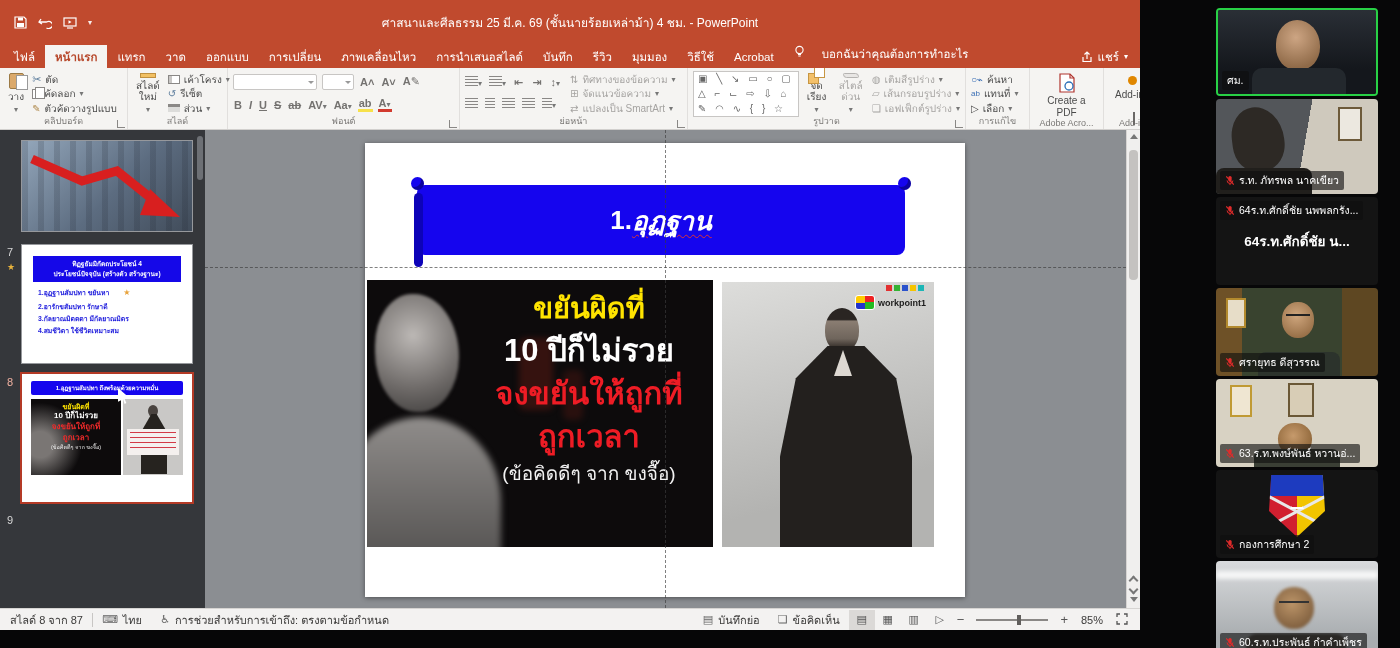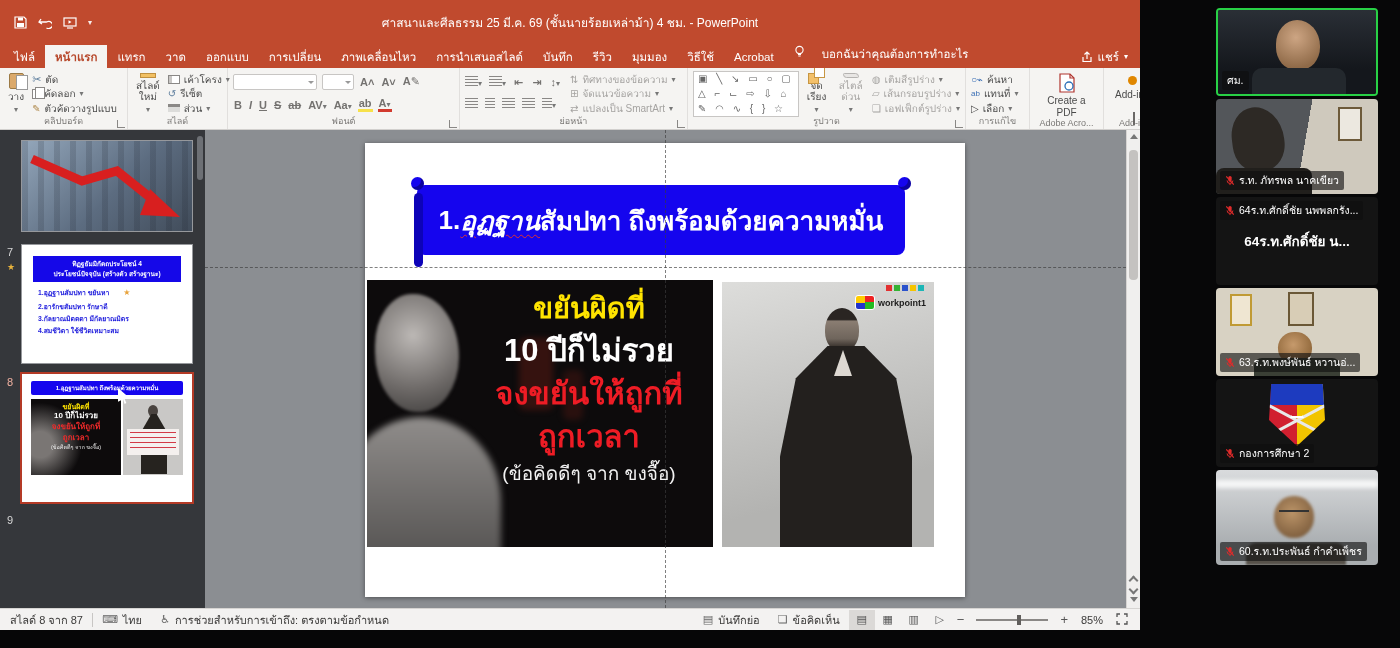--- a/index.html
+++ b/index.html
@@ -516,21 +516,20 @@
         <div class="vguide"></div>
         <div class="hguide"></div>
 
         <div class="slideW">
 
           <div class="banner">
             <span class="curl tl"></span>
             <span class="curl tr"></span>
             <span>1.</span>
               <span class="misspell">อุฏฐาน</span>
-              <span>สัมปทา ถึงพร้อมด้วยความหมั่น</span>
           </div>
 
           <div class="img-left">
             <div class="statue-body"></div>
             <div class="statue-head"></div>
             <div class="lantern"></div>
             <div class="lantern l2"></div>
             <div class="cf-text">
               <div class="l1">ขยันผิดที่</div>
               <div class="l2">10 ปีก็ไม่รวย</div>
@@ -643,20 +642,35 @@
         <div class="nlabel" style="bottom:auto;top:4px">
           <svg class="micmute" viewBox="0 0 12 13">
               <rect x="4" y="1" width="4" height="7" rx="2" fill="#e02b2b"></rect>
               <path d="M2.5 6.5a3.5 3.5 0 0 0 7 0M6 10v2" stroke="#e02b2b" stroke-width="1.2" fill="none"></path>
               <path d="M1.5 1.5 10.5 11.5" stroke="#e02b2b" stroke-width="1.4"></path>
             </svg>
           <span>64ร.ท.ศักดิ์ชัย นพพลกรัง...</span>
         </div>
       </div>
 
+      <div class="tile">
+        <div class="t4bg"></div>
+        <div class="t4frame"></div>
+          <div class="t4head"></div>
+          <div class="t4glass"></div>
+          <div class="t4body"></div>
+        <div class="nlabel">
+          <svg class="micmute" viewBox="0 0 12 13">
+              <rect x="4" y="1" width="4" height="7" rx="2" fill="#e02b2b"></rect>
+              <path d="M2.5 6.5a3.5 3.5 0 0 0 7 0M6 10v2" stroke="#e02b2b" stroke-width="1.2" fill="none"></path>
+              <path d="M1.5 1.5 10.5 11.5" stroke="#e02b2b" stroke-width="1.4"></path>
+            </svg>
+          <span>ศรายุทธ ดีสุวรรณ</span>
+        </div>
+      </div>
 
       <div class="tile">
         <div class="t5bg"></div>
         <div class="t5frame1"></div>
           <div class="t5frame2"></div>
           <div class="t5head"></div>
           <div class="t5body"></div>
         <div class="nlabel">
           <svg class="micmute" viewBox="0 0 12 13">
               <rect x="4" y="1" width="4" height="7" rx="2" fill="#e02b2b"></rect>

